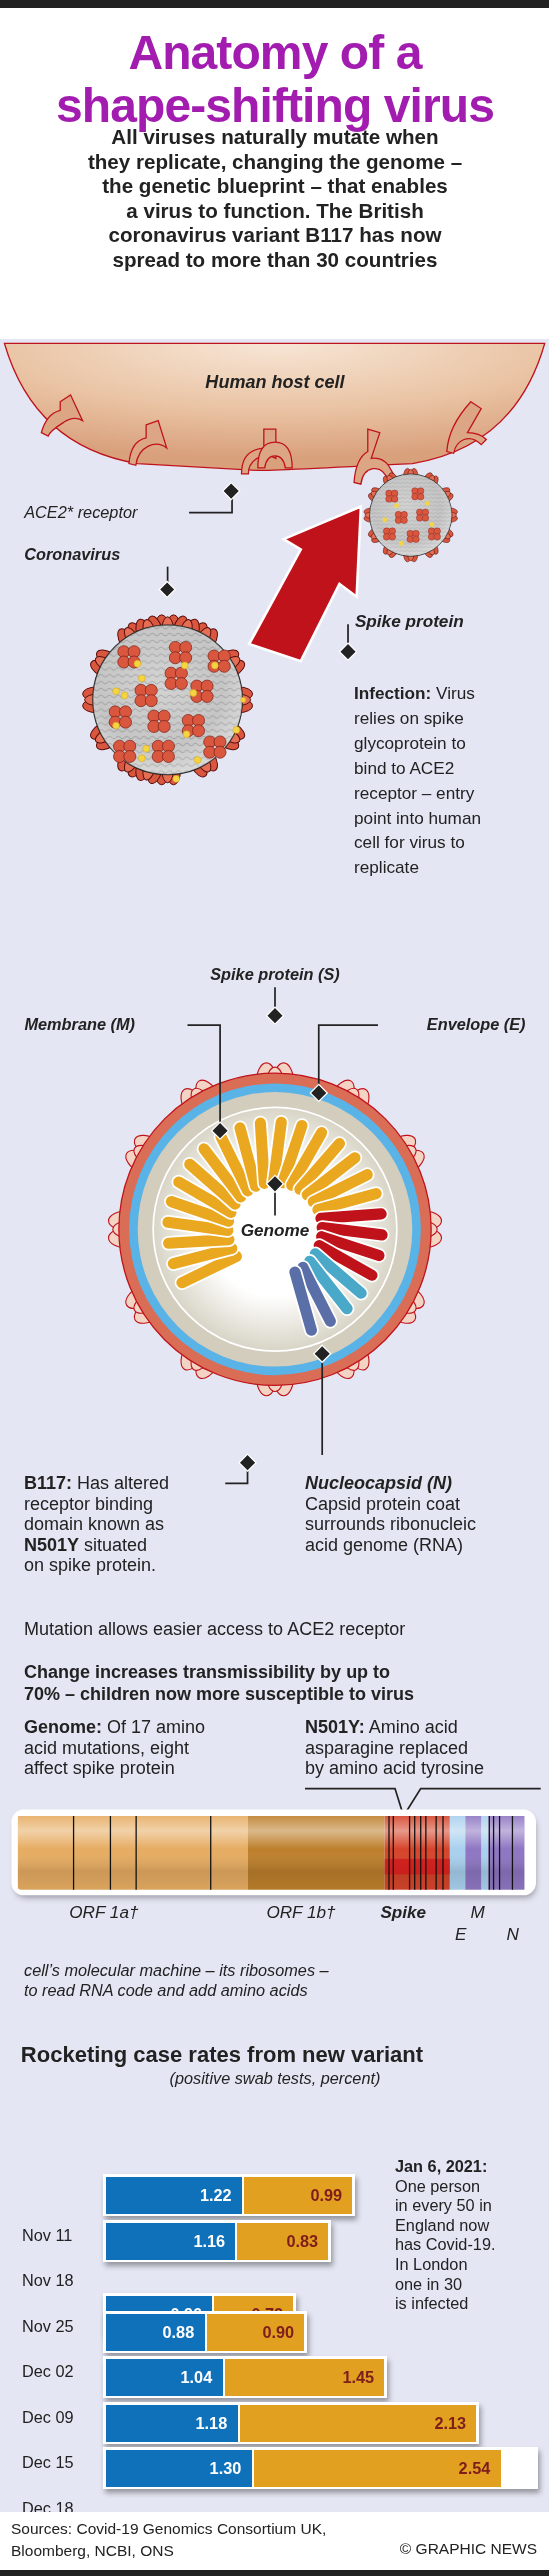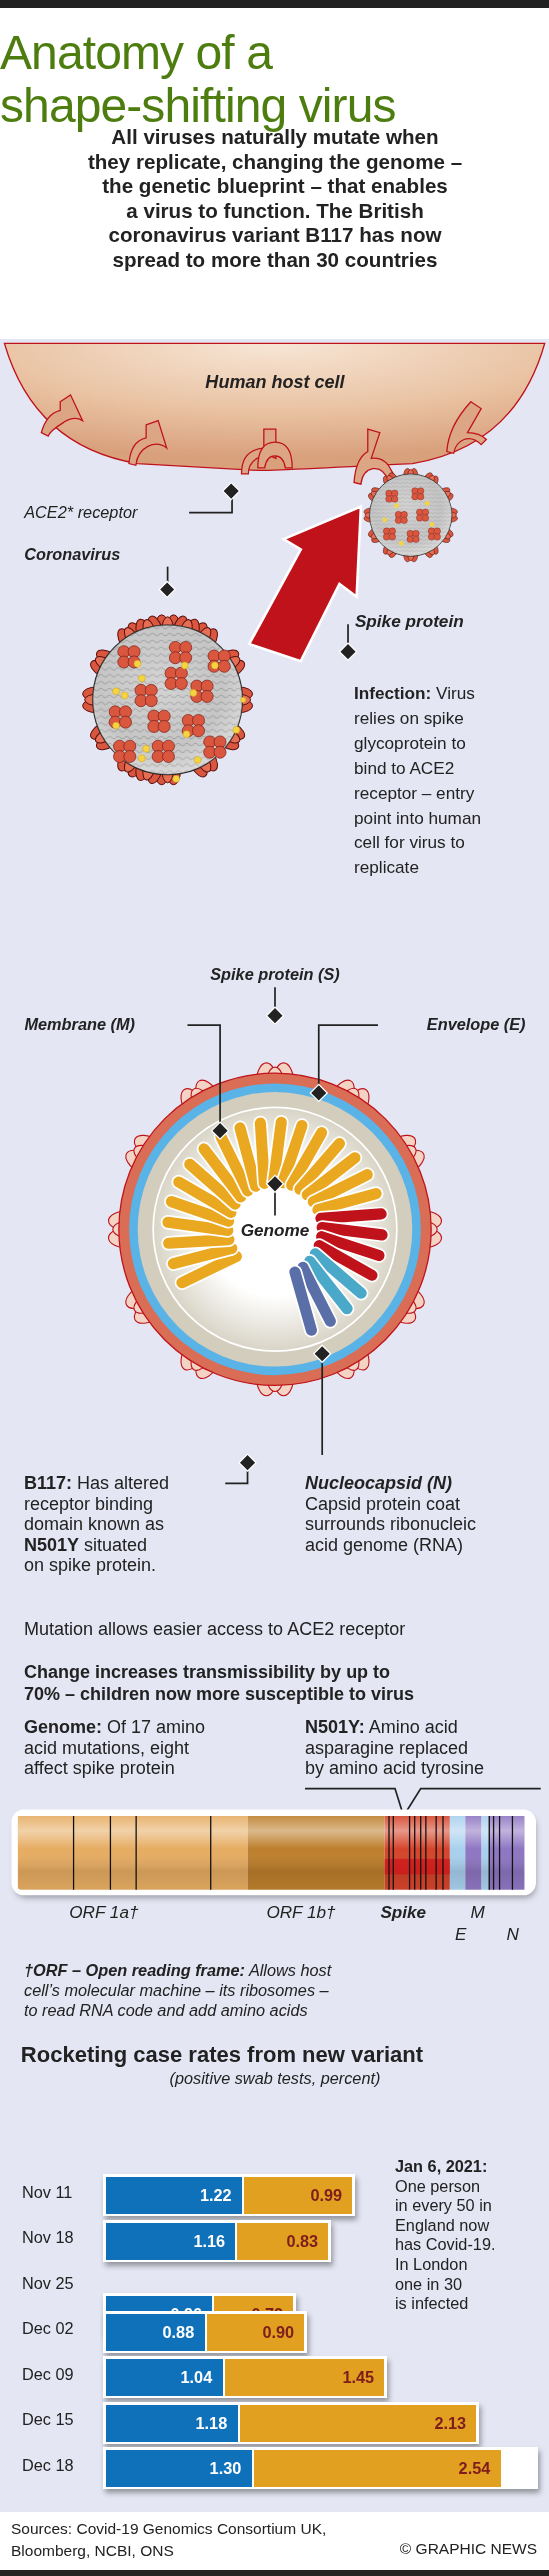--- a/index.html
+++ b/index.html
@@ -1,30 +1,30 @@
 <!DOCTYPE html>
 <html style="font-size:13.7px"><head>
 <meta charset="utf-8">
 <style>
   html, body { margin:0; padding:0; }
   body { width:550px; height:2576px; position:relative; background:#e4e6f3; font-family:"Liberation Sans", sans-serif; color:#222; overflow:hidden; }
   .abs { position:absolute; }
   .topbar { left:0; top:0; width:550px; height:7.7px; background:#222; }
   .bottombar { left:0; top:2570px; width:550px; height:6px; background:#222; }
   .header { left:0; top:7.7px; width:550px; height:137px; background:#fff; }
-  .title { left:0; top:26px; width:550px; text-align:left; font-weight:normal; font-size:48px; line-height:53px; letter-spacing:-0.9px; color:#4d7c0f; }
+  .title { left:0; top:26px; width:550px; text-align:center; font-weight:bold; font-size:48px; line-height:53px; letter-spacing:-0.9px; color:#a21caf; }
   .subtitle { left:0; top:125px; width:550px; text-align:center; font-weight:bold; font-size:20.6px; line-height:24.5px; color:#222; }
   .subwrap { left:0; top:120px; width:550px; height:219px; background:#fff; }
   .lbl-bi { font-weight:bold; font-style:italic; }
   .lbl-i { font-style:italic; }
   .txt { font-size:18px; line-height:20.6px; }
   .chart-title { left:0; top:2042px; width:444px; text-align:center; font-weight:bold; font-size:22px; }
   .chart-sub { left:0; top:2069px; width:550px; text-align:center; font-style:italic; font-size:16.3px; }
   .colhead { top:2160px; font-weight:bold; font-size:14.6px;margin-top:20px; }
-  .row-label { left:22px; font-size:16.3px; }
+  .row-label { left:22px; font-size:16.3px;margin-top:43px; }
   .bar { height:37px; box-sizing:border-box; font-weight:bold; font-size:16.3px; display:flex; align-items:center; justify-content:flex-end; padding-right:10.3px; }
   .bar-wrap { left:103px; height:42px; background:#fff; box-shadow:1.7px 4.3px 5.2px rgba(0,0,0,0.35); display:flex; align-items:center; padding:0 2.6px; box-sizing:border-box; }
   .eng { background:#0f71b9; color:#fff; }
   .lon { background:#e2a021; color:#7f1d1d; border-left:2.6px solid #fff; }
   .sources { left:0; top:2512px; width:550px; height:58px; background:#fff; }
   .src-text { left:11px; top:2518px; font-size:15.5px; line-height:22px; color:#222; }
   .copy { right:13px; top:2540px; font-size:15.5px; color:#222; }
 </style>
 </head>
 <body>
@@ -400,21 +400,20 @@
   <rect x="15" y="2110" width="607" height="95" rx="12" fill="none" stroke="#fff" stroke-width="5"></rect>
   <text x="80" y="2234" class="lbl-i" font-size="20" fill="#222">ORF 1a†</text>
   <text x="310" y="2234" class="lbl-i" font-size="20" fill="#222">ORF 1b†</text>
   <text x="443" y="2234" class="lbl-bi" font-size="20" fill="#222">Spike</text>
   <text x="548" y="2234" class="lbl-i" font-size="20" fill="#222">M</text>
   <text x="530" y="2260" class="lbl-i" font-size="20" fill="#222">E</text>
   <text x="590" y="2260" class="lbl-i" font-size="20" fill="#222">N</text>
 </svg>
 
 <div class="abs lbl-i" style="left:24px;top:1960px;width:515px;font-size:16.3px;line-height:20px;">
-  <div><b>†ORF – Open reading frame:</b><span> Allows host</span></div>
   <div>cell’s molecular machine – its ribosomes –</div>
   <div>to read RNA code and add amino acids</div>
 </div>
 
 <div class="abs chart-title">Rocketing case rates from new variant</div>
 <div class="abs chart-sub">(positive swab tests, percent)</div>
 <div class="abs colhead" style="left:106px;">ENGLAND</div>
 <div class="abs colhead" style="left:213px;">LONDON</div>
 
 <div id="chart-rows">

